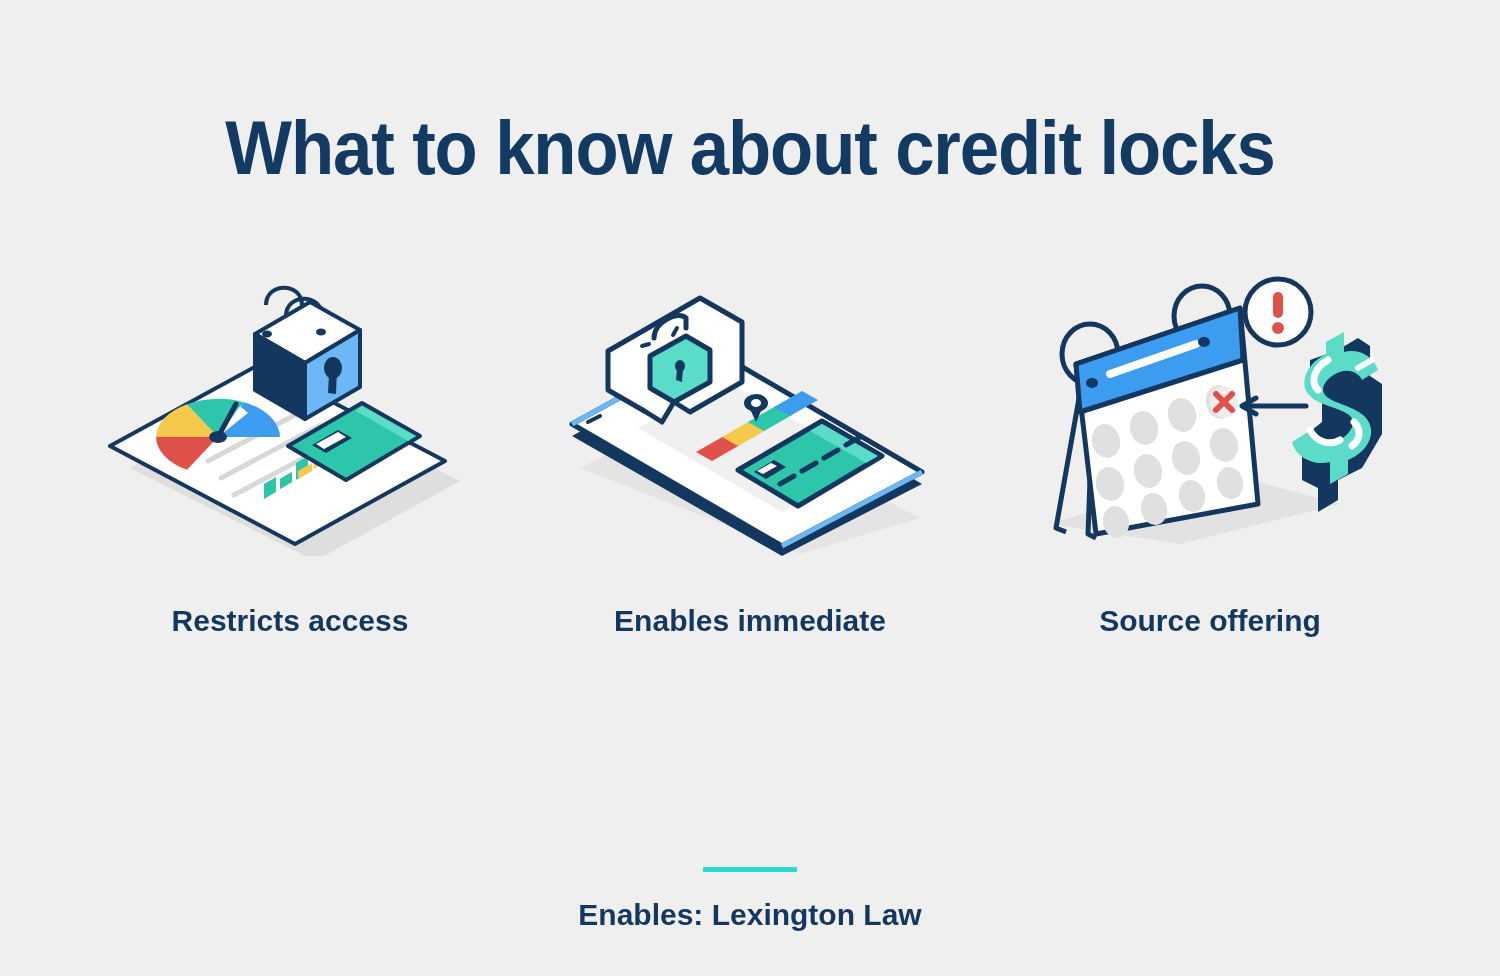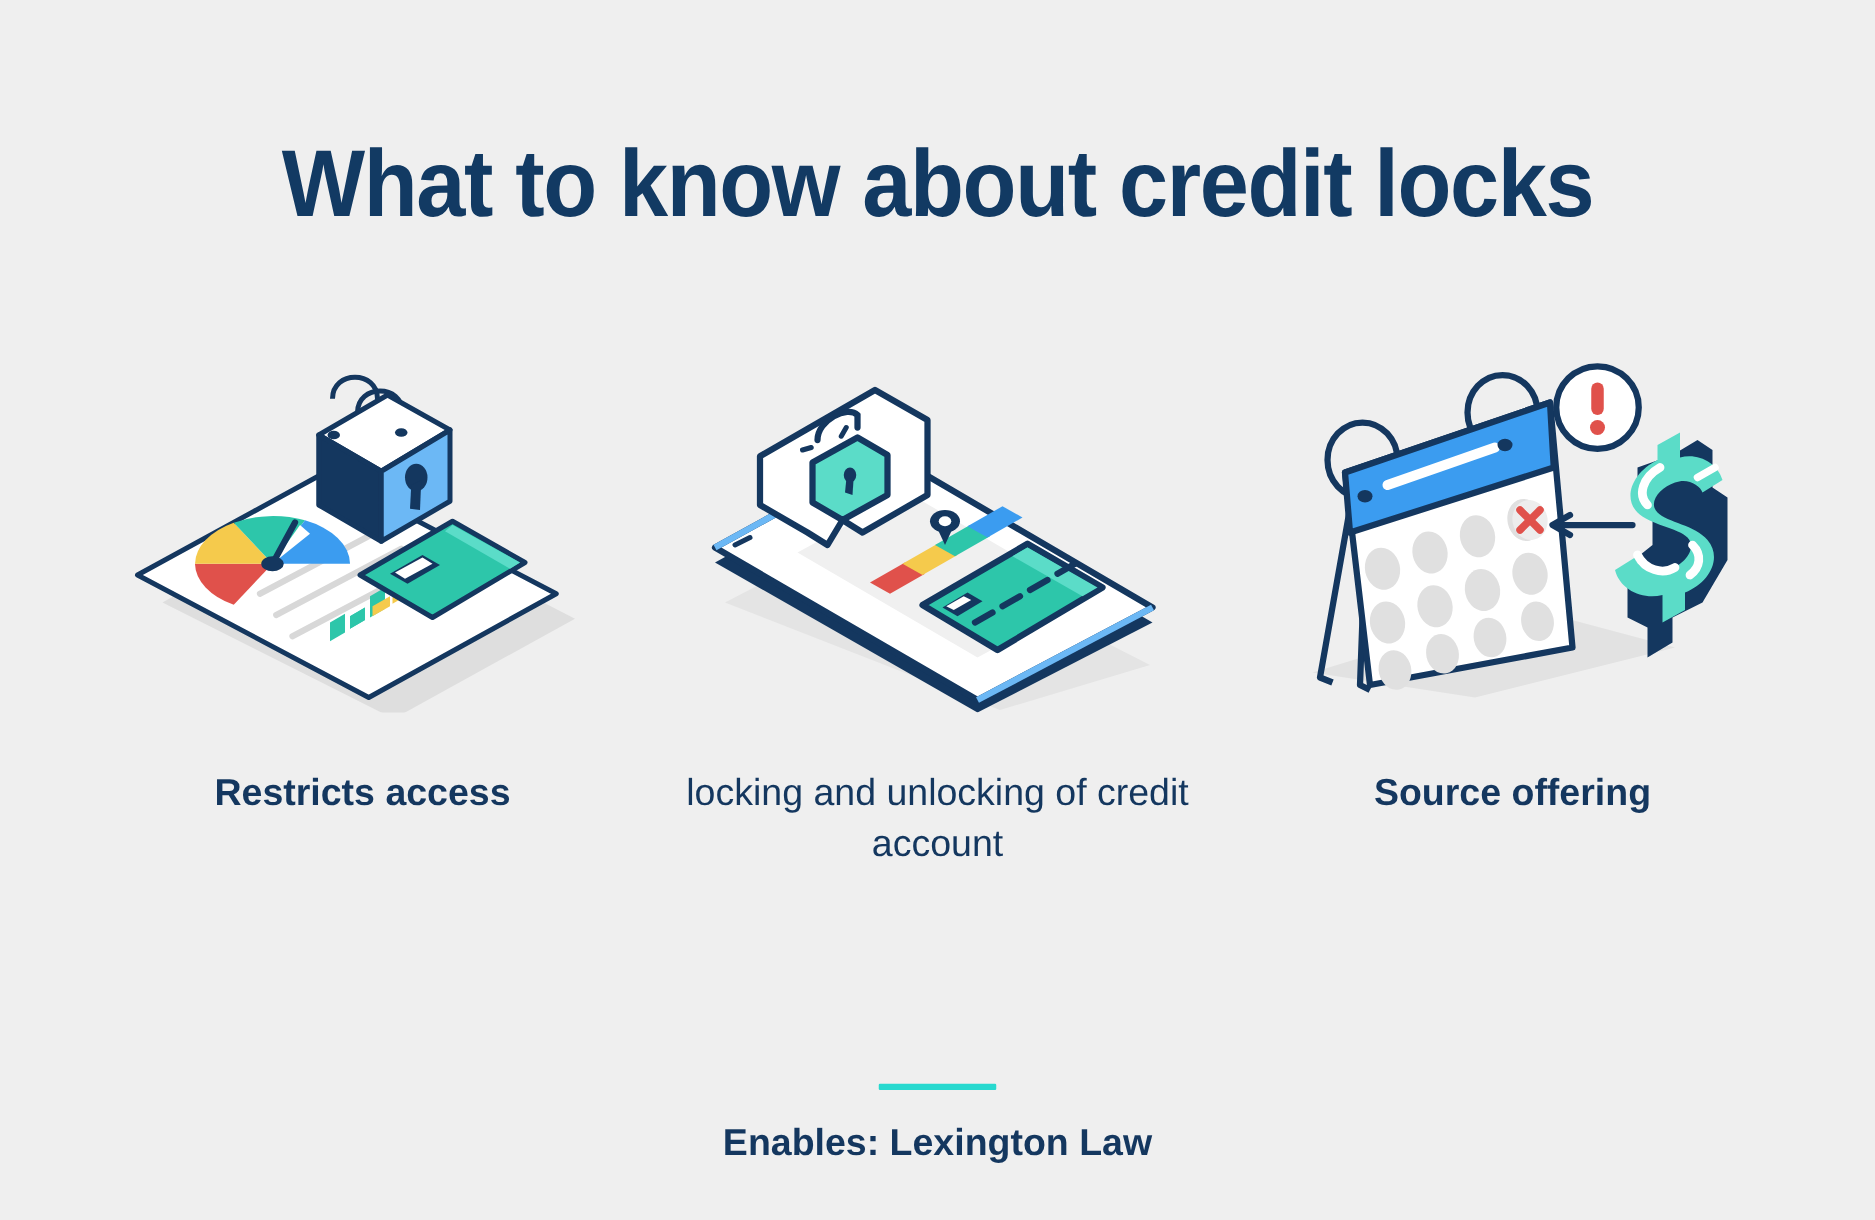--- a/index.html
+++ b/index.html
@@ -34,21 +34,21 @@
     color: #123a63;
     font-family: "Liberation Sans", sans-serif;
     line-height: 1.05;
     transform: scaleX(0.93);
     transform-origin: 50% 50%;
   }
 
   
   .columns {
     position: absolute;
-    top: 270px;
+    top: 256px;
     left: 70px;
     width: 1360px;
     display: flex;
     flex-direction: row;
     justify-content: space-between;
     align-items: flex-start;
   }
   .column {
     width: 440px;
     display: flex;
@@ -257,21 +257,21 @@
             <g stroke="#14375f" stroke-width="5" stroke-linecap="round">
               <line x1="230" y1="228" x2="244" y2="220"></line>
               <line x1="252" y1="215" x2="266" y2="207"></line>
               <line x1="274" y1="202" x2="288" y2="194"></line>
               <line x1="296" y1="189" x2="310" y2="181"></line>
             </g>
           </g>
         </svg>
       </div>
       <div class="caption">
-        <span class="rest">locking and unlocking of credit account</span>
+        <span class="hl">Enables immediate</span>
       </div>
     </div>
 
     <div class="column">
       <div class="art">
         <svg viewBox="0 0 400 300" xmlns="http://www.w3.org/2000/svg">
 
           <polygon points="40,268 210,216 330,248 170,288" fill="#e2e2e2"></polygon>
 
           <g stroke="#14375f" stroke-width="5" fill="none" stroke-linejoin="round">

